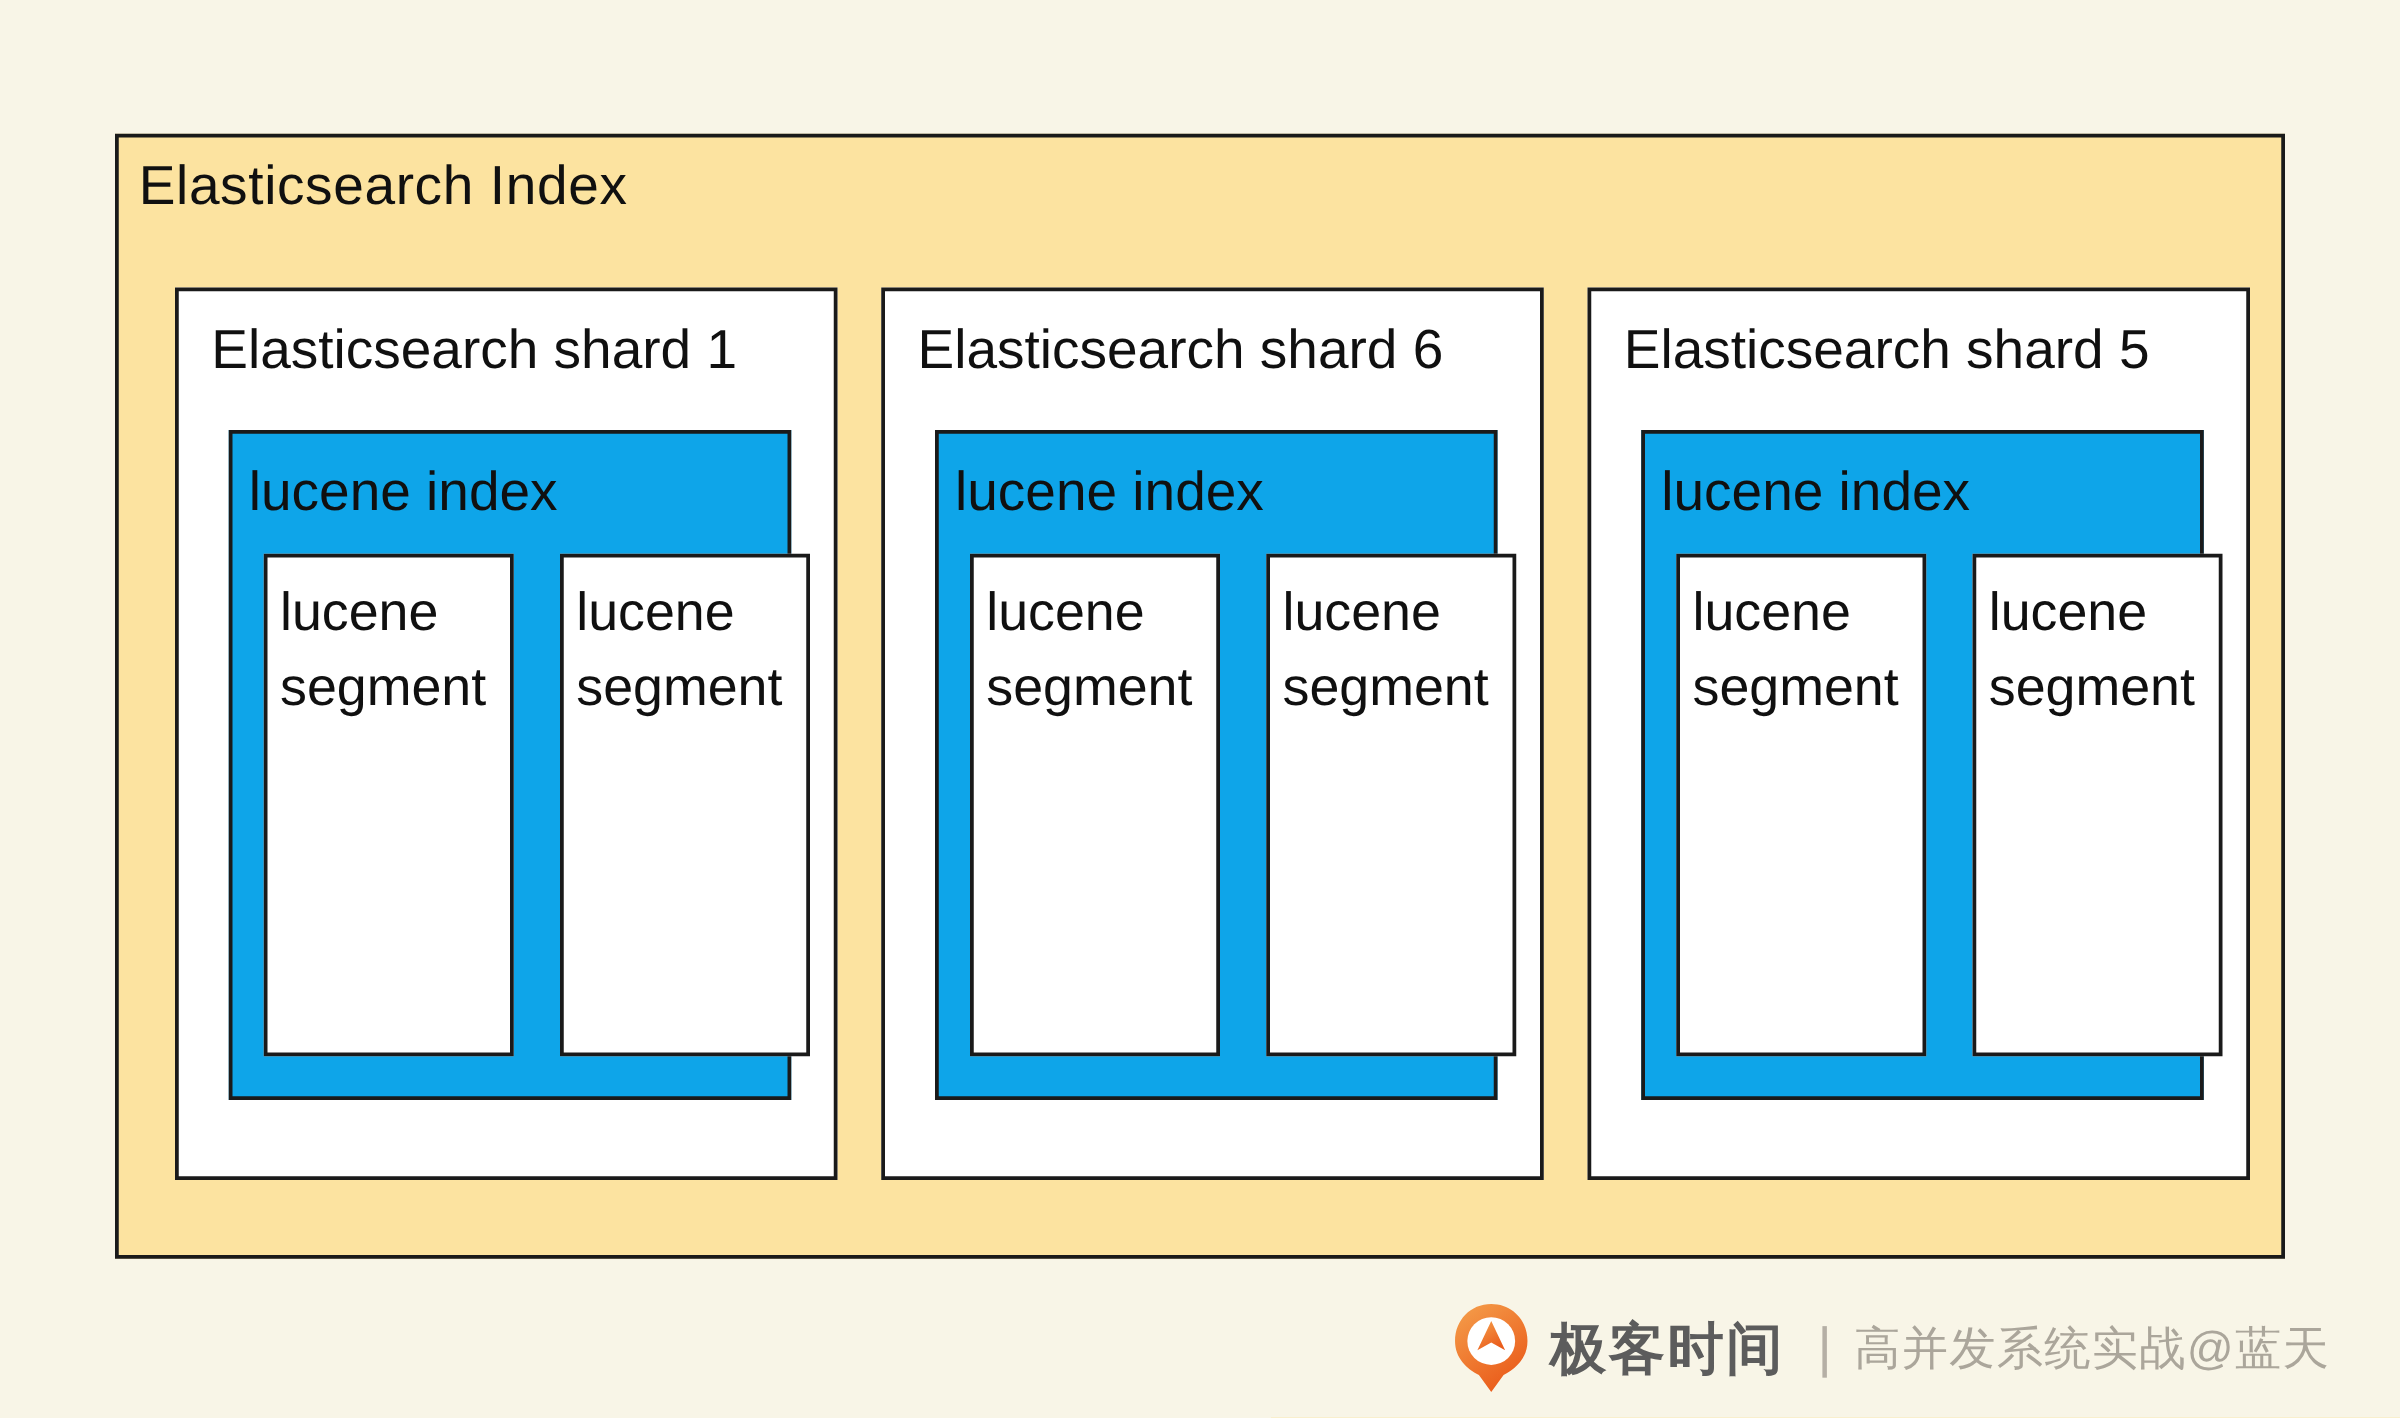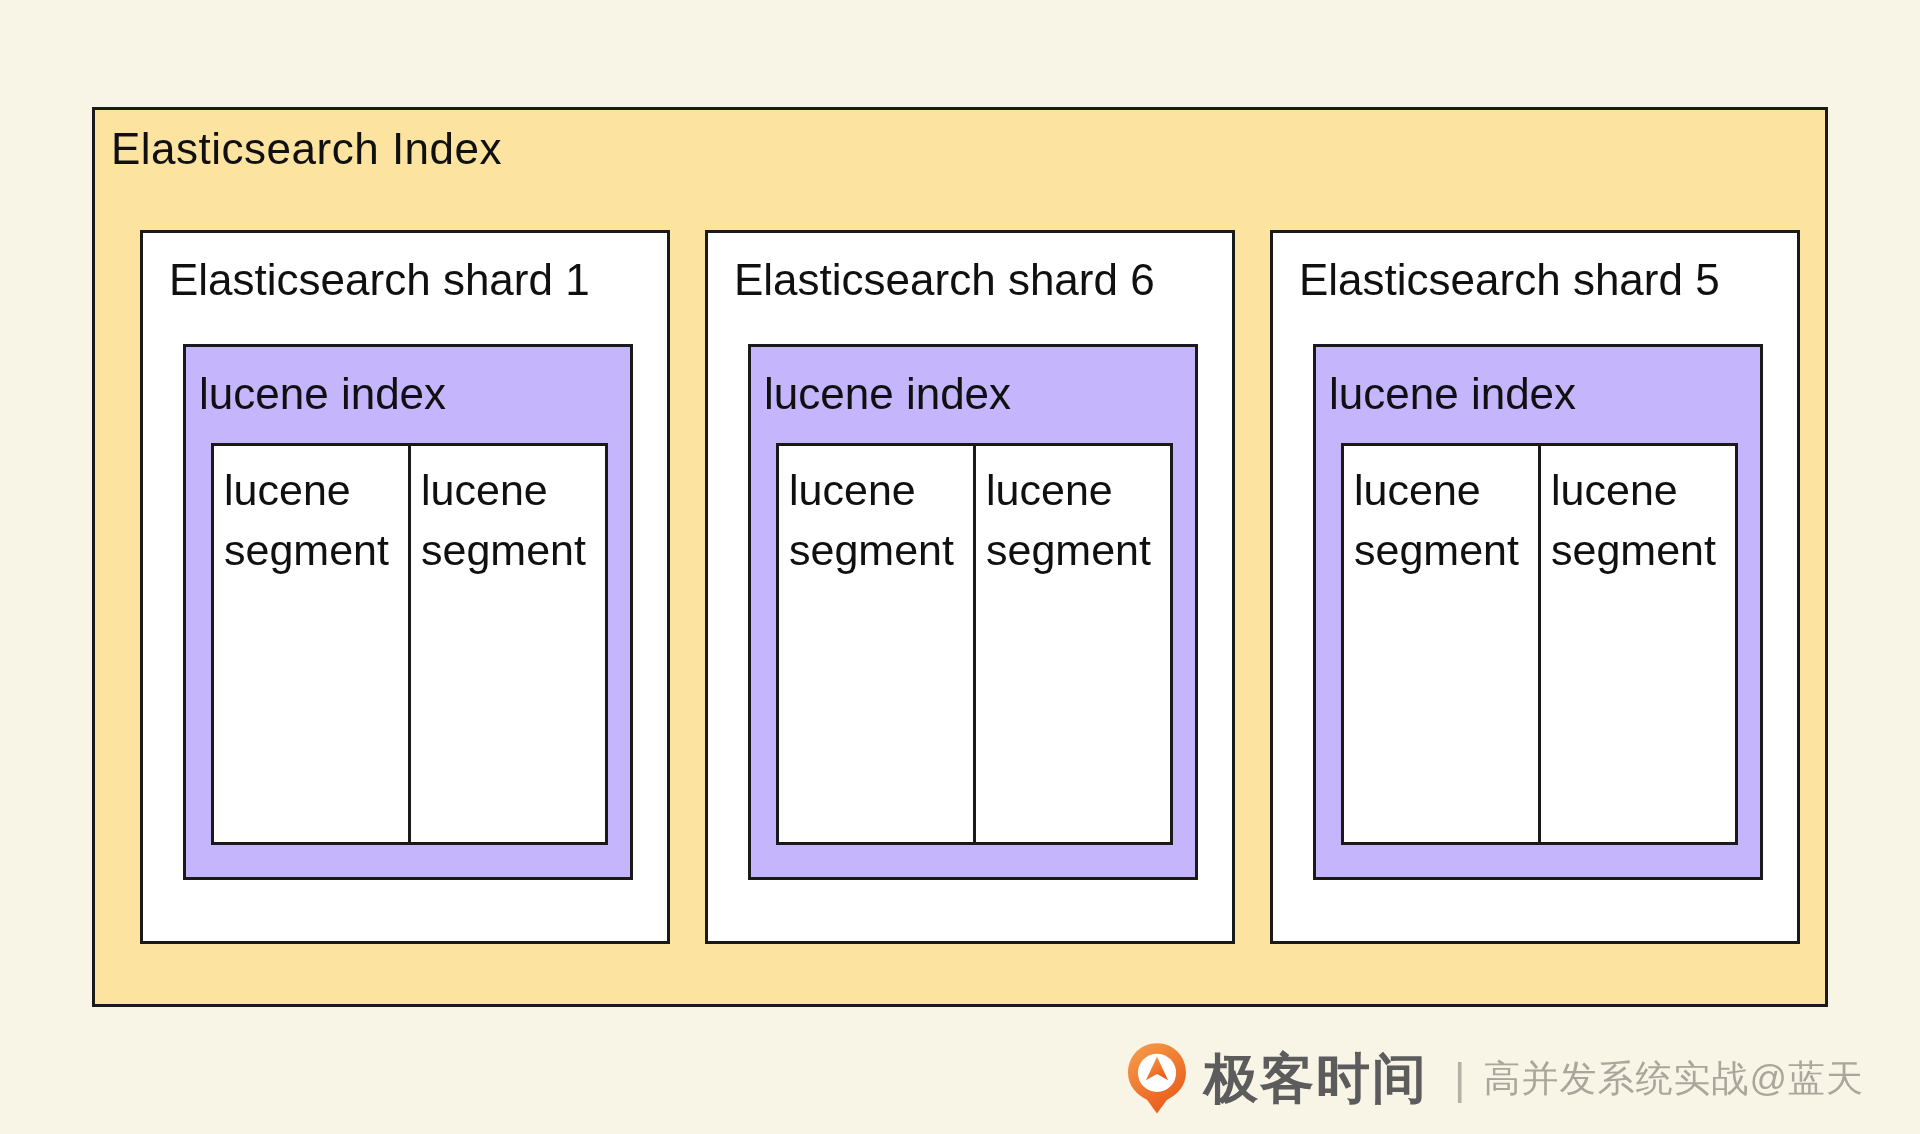--- a/index.html
+++ b/index.html
@@ -55,36 +55,37 @@
     color: #101010;
     white-space: nowrap;
     margin-left: 10px;
   }
   .lucene-index-box {
     position: absolute;
     left: 40px;
     top: 111px;
     width: 450px;
     height: 536px;
-    background: #c4b5fd;
+    background: #0ea5e9;
     border: 3px solid #1a1a1a;
   }
   .lucene-index-title {
     position: absolute;
     left: 13px;
     top: 22px;
     font-size: 44px;
     color: #101010;
     white-space: nowrap;
   }
   .segments-row {
     position: absolute;
     left: 25px;
     top: 96px;
     display: flex;
+    gap: 40px;
   }
   .segment-box {
     width: 200px;
     height: 402px;
     background: #ffffff;
     border: 3px solid #1a1a1a;
     padding: 14px 6px 0 10px;
     font-size: 43px;
     line-height: 60px;
     color: #101010;
@@ -101,21 +102,21 @@
     align-items: center;
     height: 70px;
   }
   .wm-logo-icon {
     width: 62px;
     height: 74px;
     margin-right: 16px;
     flex: none;
   }
   .wm-brand {
-    font-size: 54px;
+    font-size: 45px;
     font-weight: 700;
     color: #5c5c5c;
     letter-spacing: 2px;
     white-space: nowrap;
   }
   .wm-separator {
     font-size: 44px;
     font-weight: 200;
     color: #b5afa5;
     margin: 0 18px 0 26px;

